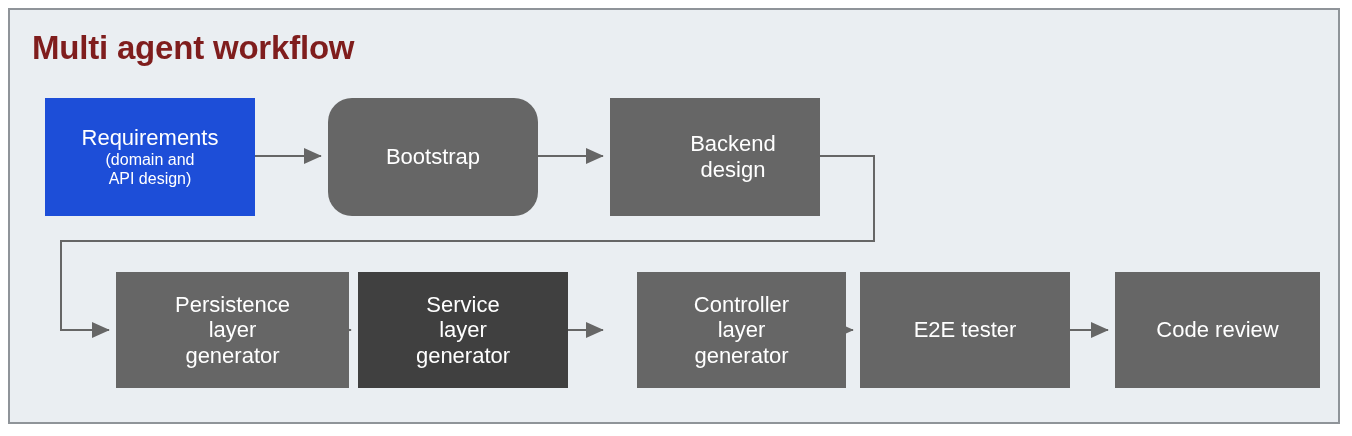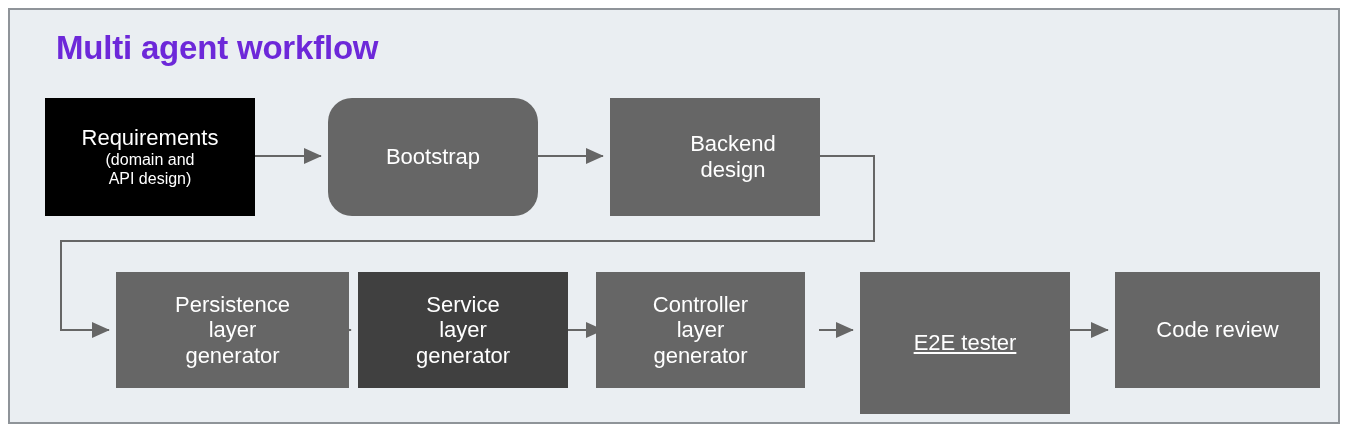--- a/index.html
+++ b/index.html
@@ -82,21 +82,21 @@
     pointer-events: none;
   }
 </style>
 </head>
 <body>
 
 <div id="canvas">
   <div id="panel" style="background: rgb(234, 238, 242); border-color: rgb(143, 148, 153);">
   </div>
 
-  <div id="diagram-title" style="color: #6d28d9; margin-left: 24px;">Multi agent workflow</div>
+  <div id="diagram-title" style="color: #7f1d1d;">Multi agent workflow</div>
 
   <svg id="connectors" viewBox="0 0 1352 436" xmlns="http://www.w3.org/2000/svg">
     <defs>
       <marker id="arrowhead" markerWidth="9" markerHeight="8" refX="8.6" refY="4" orient="auto" markerUnits="strokeWidth">
         <path d="M0,0 L9,4 L0,8 z" fill="#666666"></path>
       </marker>
     </defs>
 
     <path d="M255,156 L321,156" fill="none" stroke="#666666" stroke-width="2" marker-end="url(#arrowhead)"></path>
 
@@ -107,21 +107,21 @@
     <path d="M327,330 L351,330" fill="none" stroke="#666666" stroke-width="2" marker-end="url(#arrowhead)"></path>
 
     <path d="M568,330 L603,330" fill="none" stroke="#666666" stroke-width="2" marker-end="url(#arrowhead)"></path>
 
     <path d="M819,330 L853,330" fill="none" stroke="#666666" stroke-width="2" marker-end="url(#arrowhead)"></path>
 
     <path d="M1070,330 L1108,330" fill="none" stroke="#666666" stroke-width="2" marker-end="url(#arrowhead)"></path>
   </svg>
 
   <div id="nodes-layer">
-      <div class="node" style="left: 45px; top: 98px; width: 210px; height: 118px; background: #000000; color: rgb(255, 255, 255);">
+      <div class="node" style="left: 45px; top: 98px; width: 210px; height: 118px; background: #1d4ed8; color: rgb(255, 255, 255);">
         <div class="node-title">Requirements</div>
         <div class="node-sub">(domain and
 API design)</div>
       </div>
       <div class="node" style="left: 328px; top: 98px; width: 210px; height: 118px; background: rgb(102, 102, 102); color: rgb(255, 255, 255); border-radius: 24px;">
         <div class="node-title">Bootstrap</div>
       </div>
       <div class="node" style="left: 610px; top: 98px; width: 210px; height: 118px; background: rgb(102, 102, 102); color: rgb(255, 255, 255); padding-left: 36px;">
         <div class="node-title">Backend
 design</div>
@@ -129,25 +129,25 @@
       <div class="node" style="left: 116px; top: 272px; width: 233px; height: 116px; background: rgb(102, 102, 102); color: rgb(255, 255, 255);">
         <div class="node-title">Persistence
 layer
 generator</div>
       </div>
       <div class="node" style="left: 358px; top: 272px; width: 210px; height: 116px; background: #404040; color: rgb(255, 255, 255);">
         <div class="node-title">Service
 layer
 generator</div>
       </div>
-      <div class="node" style="left: 596px; top: 272px; width: 209px; height: 116px; background: rgb(102, 102, 102); color: rgb(255, 255, 255);">
+      <div class="node" style="left: 637px; top: 272px; width: 209px; height: 116px; background: rgb(102, 102, 102); color: rgb(255, 255, 255);">
         <div class="node-title">Controller
 layer
 generator</div>
       </div>
-      <div class="node" style="left: 860px; top: 272px; width: 210px; height: 142px; background: rgb(102, 102, 102); color: rgb(255, 255, 255); text-decoration: underline;">
+      <div class="node" style="left: 860px; top: 272px; width: 210px; height: 116px; background: rgb(102, 102, 102); color: rgb(255, 255, 255);">
         <div class="node-title">E2E tester</div>
       </div>
       <div class="node" style="left: 1115px; top: 272px; width: 205px; height: 116px; background: rgb(102, 102, 102); color: rgb(255, 255, 255); text-align: center;">
         <div class="node-title">Code review</div>
       </div>
     </div>
 </div>
 
 </body></html>

